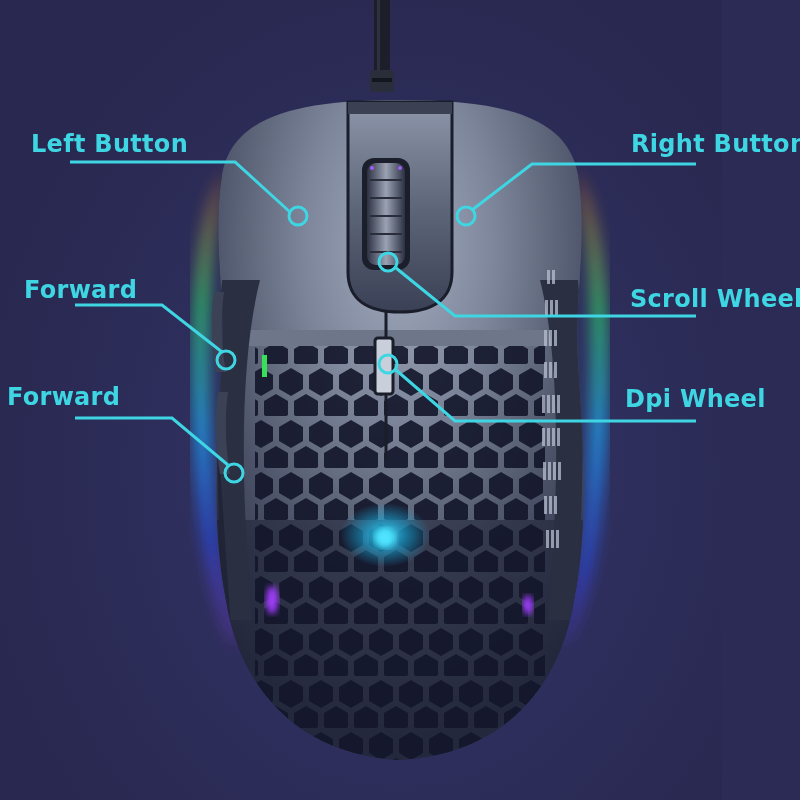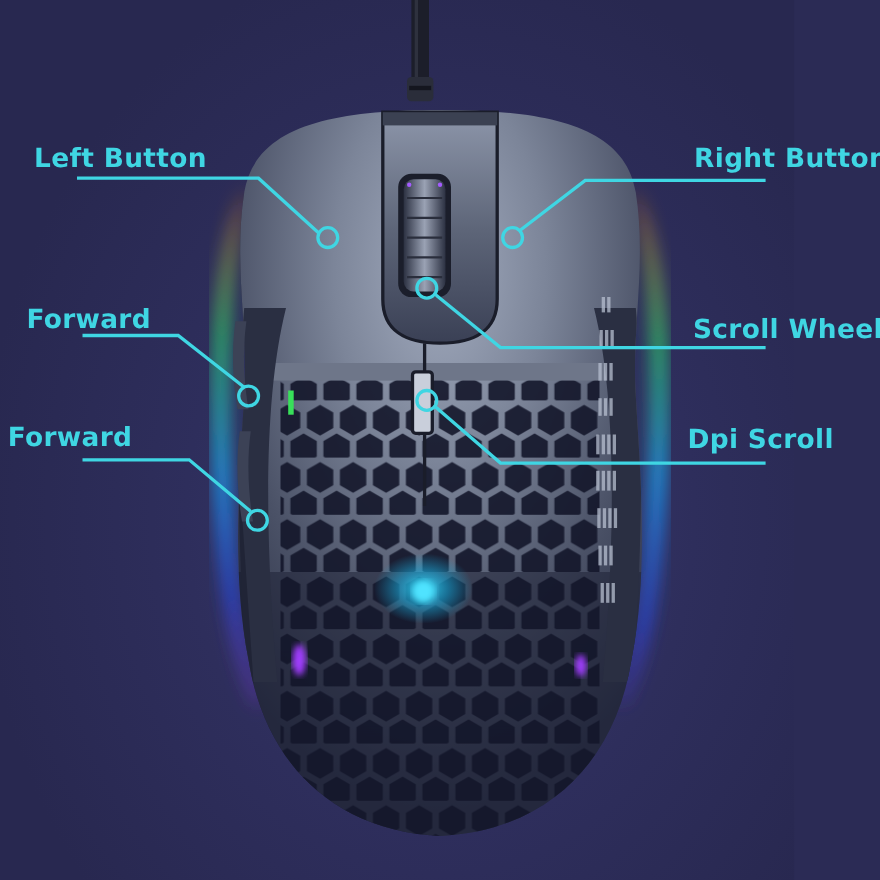--- a/index.html
+++ b/index.html
@@ -193,15 +193,15 @@
       <polyline points="696,421 455,421 396,370"></polyline>
       <circle cx="388" cy="364" r="9"></circle>
     </g>
   </svg>
 
   <div class="label" style="left:31px; top:132px;">Left Button</div>
   <div class="label" style="left:631px; top:132px;">Right Button</div>
   <div class="label" style="left:24px; top:278px;text-align:center;">Forward</div>
   <div class="label" style="left:7px; top:385px;">Forward</div>
   <div class="label" style="left:630px; top:287px;">Scroll Wheel</div>
-  <div class="label" style="left:625px; top:387px;">Dpi Scroll</div>
+  <div class="label" style="left:625px; top:387px;">Dpi Wheel</div>
 
 </div>
 
 </body></html>

